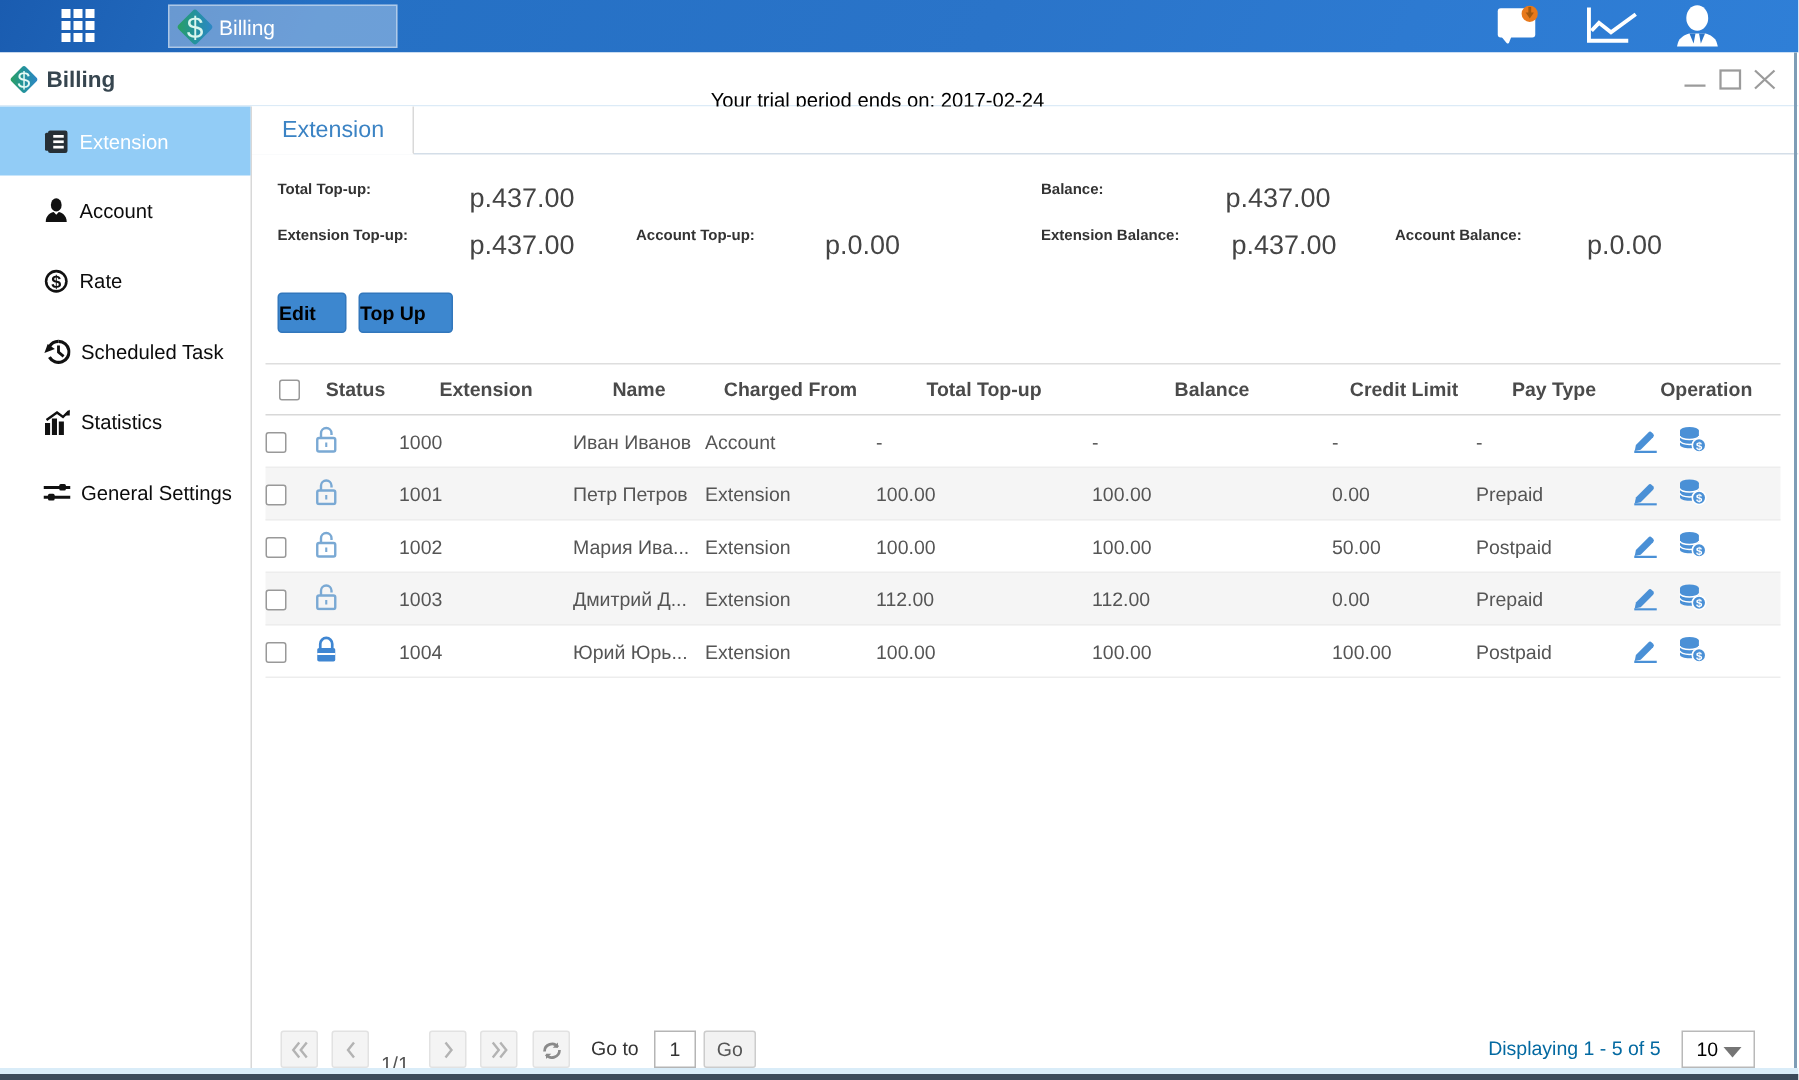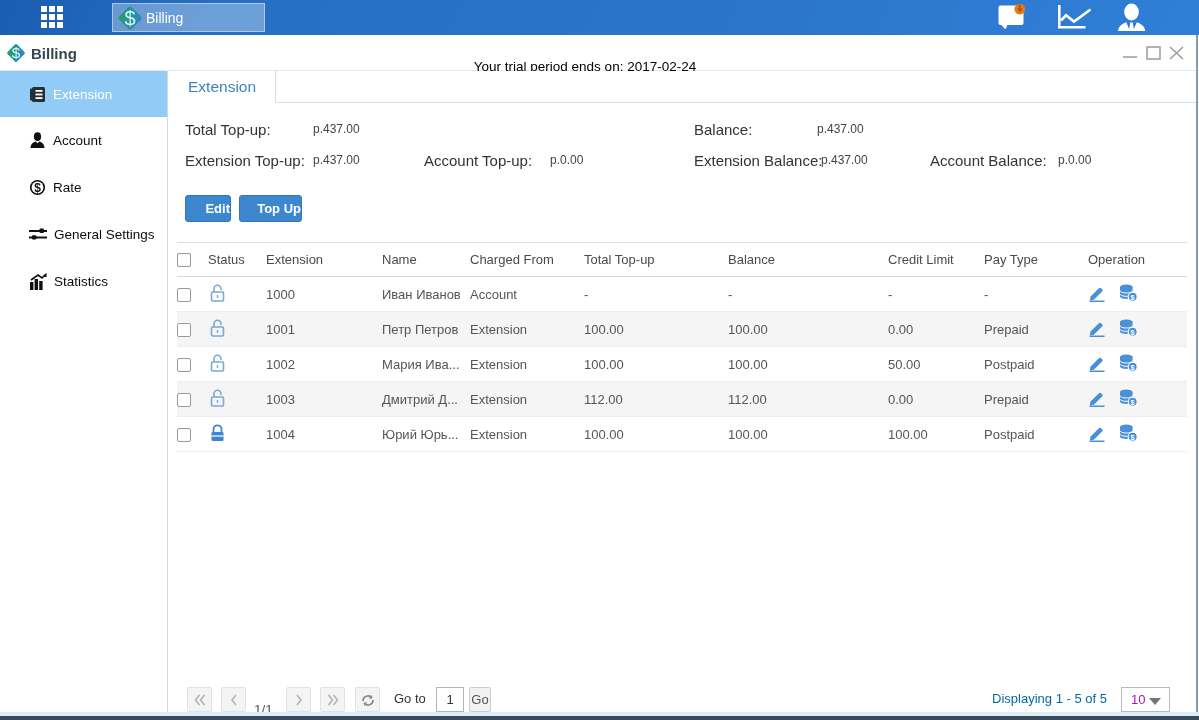--- a/index.html
+++ b/index.html
@@ -19,38 +19,38 @@
 
 #sidebar{position:absolute;left:0;top:71px;width:168px;height:643px;background:#fff;border-right:1px solid #d8d8d8}
 .sitem{height:47px;display:flex;align-items:center;color:#0c0c0c;font-size:13.5px}
 .sitem svg{margin-left:29px;flex:0 0 auto}
 .sitem span{margin-left:7px}
 .sitem.sel{background:#92ccf6;color:#fff;height:46px}
 
 #content{position:absolute;left:168px;top:71px;width:1031px;height:643px;background:#fff}
 #tabstrip{position:absolute;left:0;top:0;width:1031px;height:32px;border-bottom:1px solid #d4dee8}
 #tab1{position:absolute;left:0;top:0;width:108px;height:32px;background:#fff;border-right:1px solid #d9d9d9;border-bottom:1px solid #fff;color:#3b83c4;font-size:15.5px;line-height:31px;padding-left:20px}
-.blabel{position:absolute;font-weight:normal;font-size:15px;color:#333;white-space:nowrap}
-.bval{position:absolute;font-size:12px;color:#444;white-space:nowrap}
-.btn{position:absolute;top:124px;height:27px;background:#3d87cf;border:1px solid #3277bc;border-radius:3px;color:#ffffff;font-size:13px;font-weight:bold;text-align:right;line-height:25px}
+.blabel{position:absolute;font-weight:bold;font-size:10px;color:#333;white-space:nowrap}
+.bval{position:absolute;font-size:18px;color:#444;white-space:nowrap}
+.btn{position:absolute;top:124px;height:27px;background:#3d87cf;border:1px solid #3277bc;border-radius:3px;color:#000000;font-size:13px;font-weight:bold;text-align:left;line-height:25px}
 
 #tbl{position:absolute;left:9px;top:171px;width:1010px}
 #tbl table{border-collapse:collapse;table-layout:fixed;width:1010px;font-size:13px;color:#555}
-#tbl th{font-weight:normal;color:#4a4a4a;font-size:13px;height:34px;border-top:1px solid #dedede;border-bottom:1px solid #d8d8d8;text-align:left}
+#tbl th{font-weight:bold;color:#4a4a4a;font-size:13px;height:34px;border-top:1px solid #dedede;border-bottom:1px solid #d8d8d8;text-align:center}
 #tbl td{height:35px;border-bottom:1px solid #ededed;text-align:left}
 #tbl tr.g td{background:#f5f5f5}
 .cb{display:inline-block;width:14px;height:14px;border:1px solid #999;border-radius:2px;background:#fff;vertical-align:middle}
 
 #pager{position:absolute;left:168px;top:684px;width:1031px;height:29px;background:#fff;font-size:13px;color:#555}
 .pbtn{position:absolute;top:3px;width:25px;height:25px;background:#f4f4f4;border:1px solid #e2e2e2;border-radius:2px;text-align:center}
 .pbtn svg{margin-top:6px}
 #goinp{position:absolute;left:268px;top:3px;width:28px;height:25px;border:1px solid #b5b5b5;text-align:center;font-size:13px;color:#333;line-height:23px;background:#fff}
-#gobtn{position:absolute;left:301px;top:3px;width:22px;height:25px;background:#f2f2f2;border:1px solid #ccc;border-radius:2px;text-align:center;line-height:23px;color:#555}
+#gobtn{position:absolute;left:301px;top:3px;width:35px;height:25px;background:#f2f2f2;border:1px solid #ccc;border-radius:2px;text-align:center;line-height:23px;color:#555}
 #disp{position:absolute;right:92px;top:7px;color:#0369a1}
-#psize{position:absolute;right:29px;top:3px;width:49px;height:25px;border:1px solid #b9b9b9;background:#fff;color:#a21caf;line-height:23px;padding-left:9px}
+#psize{position:absolute;right:29px;top:3px;width:49px;height:25px;border:1px solid #b9b9b9;background:#fff;color:#000000;line-height:23px;padding-left:9px}
 #psize .tri{position:absolute;right:8px;top:10px;width:0;height:0;border-left:6px solid transparent;border-right:6px solid transparent;border-top:7px solid #757575}
 
 #botbar{position:absolute;left:0;top:716px;width:1199px;height:4px;background:#3b4a5a}
 #redge{position:absolute;left:1196px;top:35px;width:2px;height:681px;background:#7e9db6}
 #botline{position:absolute;left:0;top:712px;width:1199px;height:4px;background:#d9ecf8}
 </style></head>
 <body>
 
 <div id="topbar">
  <svg id="gridicon" width="24" height="24" viewBox="0 0 24 24">
@@ -141,36 +141,45 @@
  <div class="sitem">
       <svg width="17" height="17" viewBox="0 0 17 17">
         <circle cx="8.5" cy="8.5" r="7.6" fill="#111"></circle>
         <circle cx="8.5" cy="8.5" r="5.9" fill="#fff"></circle>
         <text x="8.5" y="13" font-size="12" font-weight="bold" fill="#111" text-anchor="middle" font-family="Liberation Sans">$</text>
       </svg>
       <span>Rate</span>
     </div>
  <div class="sitem">
       <svg width="18" height="17" viewBox="0 0 18 17">
-        <line x1="0" y1="5" x2="18" y2="5" stroke="#111" stroke-width="2"></line>
-        <line x1="0" y1="11.5" x2="18" y2="11.5" stroke="#111" stroke-width="2"></line>
-        <rect x="10.5" y="2.6" width="4.4" height="4.4" rx="1" fill="#111"></rect>
-        <rect x="3" y="9.2" width="4.4" height="4.4" rx="1" fill="#111"></rect>
-      </svg>
-      <span>General Settings</span>
+        <path d="M10 1.6 A7 7 0 1 1 3.94 12.1" fill="none" stroke="#111" stroke-width="2.1"></path>
+        <path d="M10 1.6 A7 7 0 0 0 3.94 5.1" fill="none" stroke="#111" stroke-width="2.1"></path>
+        <path d="M0.6 9.4 L2.8 3.4 L7.6 6.6 Z" fill="#111"></path>
+        <path d="M10 4.4 V8.8 L13.4 11.6" fill="none" stroke="#111" stroke-width="1.9"></path>
+      </svg>
+      <span>Scheduled Task</span>
     </div>
  <div class="sitem">
       <svg width="18" height="17" viewBox="0 0 18 17">
         <rect x="1" y="9" width="3.4" height="8" fill="#111"></rect>
         <rect x="5.6" y="6" width="3.4" height="11" fill="#111"></rect>
         <rect x="10.2" y="8" width="3.4" height="9" fill="#111"></rect>
         <path d="M2 7 l7-5 4 3 4-4" fill="none" stroke="#111" stroke-width="1.6"></path>
         <path d="M17.5 0 v4 h-4 z" fill="#111"></path>
       </svg>
       <span>Statistics</span>
+    </div>
+ <div class="sitem">
+      <svg width="18" height="17" viewBox="0 0 18 17">
+        <line x1="0" y1="5" x2="18" y2="5" stroke="#111" stroke-width="2"></line>
+        <line x1="0" y1="11.5" x2="18" y2="11.5" stroke="#111" stroke-width="2"></line>
+        <rect x="10.5" y="2.6" width="4.4" height="4.4" rx="1" fill="#111"></rect>
+        <rect x="3" y="9.2" width="4.4" height="4.4" rx="1" fill="#111"></rect>
+      </svg>
+      <span>General Settings</span>
     </div>
 </div>
 
 <div id="content">
  <div id="tabstrip">
       <div id="tab1">Extension</div>
     </div>
  <div class="blabel" style="left:17px;top:50px">Total Top-up:</div>
  <div class="bval" style="left:145px;top:51px">p.437.00</div>
  <div class="blabel" style="left:526px;top:50px">Balance:</div>

